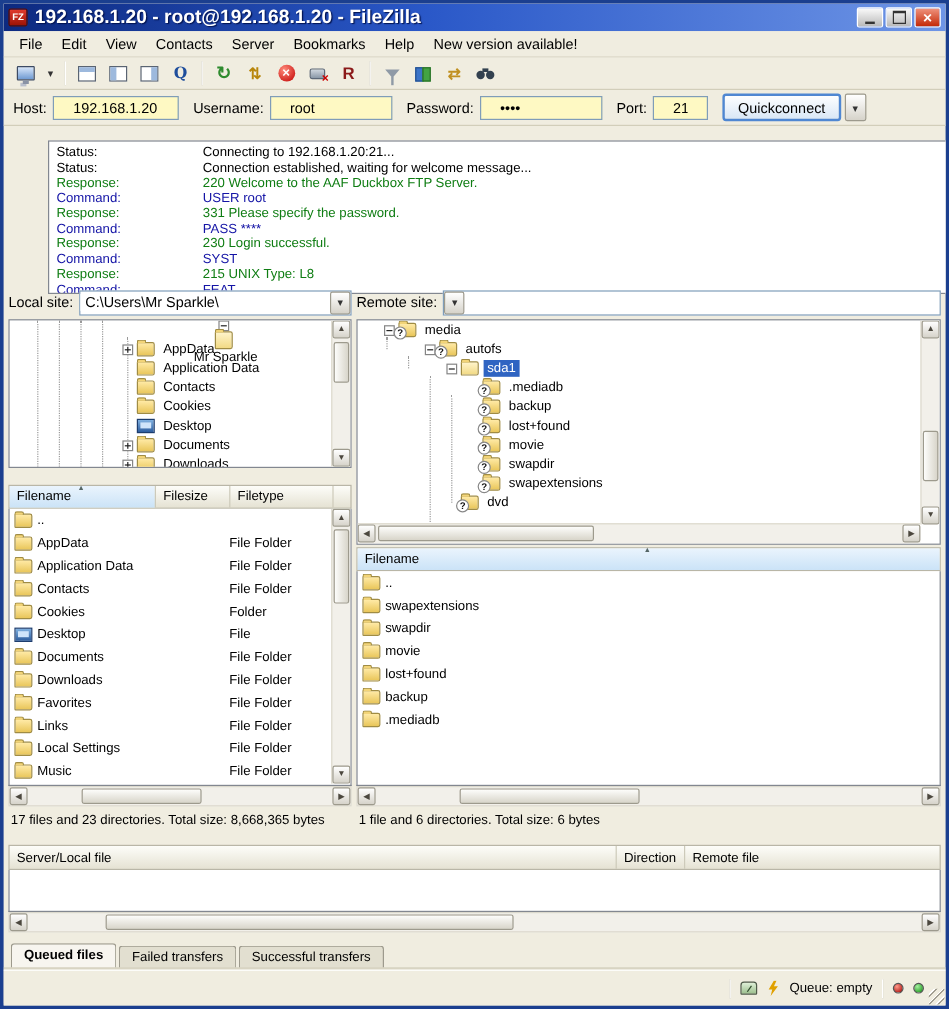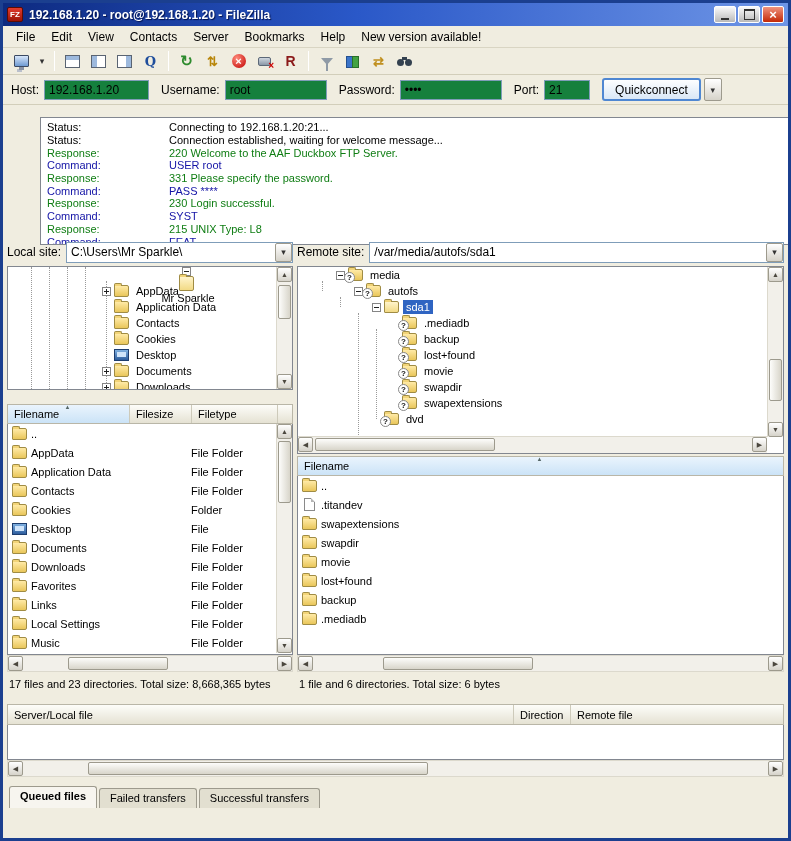--- a/index.html
+++ b/index.html
@@ -6,21 +6,21 @@
   body{background:#8d97a5;font-family:"Liberation Sans",sans-serif;}
   .win{position:relative;width:791px;height:841px;background:#f0ede0;border:3px solid #1b3f8f;
        font-family:"Liberation Sans",sans-serif;font-size:11px;color:#000;overflow:hidden;}
 
   
   .titlebar{position:absolute;left:0;top:0;right:0;height:23px;
     background:linear-gradient(90deg,#0d2a80,#2a58c8 45%,#6e95e6);display:flex;align-items:center;padding:0 4px;}
   .app-icon{width:16px;height:15px;background:linear-gradient(#e23b2e,#9c1406);border:1px solid #5e0c02;border-radius:2px;
     color:#fff;font-weight:bold;font-size:8px;display:flex;align-items:center;justify-content:center;}
   .app-icon::before{content:"FZ";}
-  .title-text{flex:1;color:#fff;font-size:12px;font-weight:bold;margin-left:6px;white-space:nowrap;
+  .title-text{flex:1;color:#fff;font-size:16px;font-weight:bold;margin-left:6px;white-space:nowrap;
     text-shadow:1px 1px 1px #00114d;}
   .winbtns{display:flex;gap:2px;}
   .wbtn{width:22px;height:17px;border:1px solid #fff;border-radius:2px;background:linear-gradient(#fafafa,#b9b9b9);
     display:flex;align-items:center;justify-content:center;color:#222;position:relative;}
   .wbtn.min::before{content:"";width:8px;height:2px;background:#333;margin-top:8px;}
   .wbtn.max::before{content:"";width:9px;height:8px;border:1px solid #333;border-top-width:2px;}
   .wbtn.close{background:linear-gradient(#f0937e,#c32806);border-color:#fff;}
   .wbtn.close::before{content:"\00d7";color:#fff;font-weight:bold;font-size:13px;line-height:1;}
 
   
@@ -56,21 +56,21 @@
   .i-sync::before{content:"\21c4";color:#c09020;font-size:13px;font-weight:bold;}
   .i-find{width:16px;height:9px;position:relative;}
   .i-find::before{content:"";position:absolute;left:0;bottom:0;width:7px;height:7px;border-radius:50%;background:#33414f;box-shadow:8px 0 0 0 #33414f;}
   .i-find::after{content:"";position:absolute;left:5px;top:0;width:5px;height:3px;background:#33414f;}
 
   
   .quickbar{position:absolute;left:0;top:72px;right:0;height:30px;background:#f0ede0;border-bottom:1px solid #d2ceba;
     display:flex;align-items:center;padding-left:8px;}
   .qlabel{font-size:12px;margin:0 5px 0 12px;}
   .qlabel:first-child{margin-left:0;}
-  .qinput{height:20px;border:1px solid #7f9db9;background:#15803d;padding:0 4px;font-size:12px;font-family:"Liberation Sans",sans-serif;}
+  .qinput{height:20px;border:1px solid #7f9db9;background:#fef9c3;padding:0 16px;font-size:12px;font-family:"Liberation Sans",sans-serif;}
   .w-host{width:105px}.w-user{width:102px}.w-pass{width:102px}.w-port{width:46px}
   .qc-btn{height:23px;margin-left:12px;padding:0 11px;border:2px solid #4f87d2;border-radius:3px;
     background:linear-gradient(#fdfeff,#d9e7f6);font-size:12px;font-family:"Liberation Sans",sans-serif;}
   .qc-drop{width:18px;height:23px;margin-left:3px;border:1px solid #9d9a8d;border-radius:2px;
     background:linear-gradient(#fff,#d6d3ca);display:flex;align-items:center;justify-content:center;}
   .qc-drop::before{content:"\25be";font-size:9px;color:#333;}
 
   
   .log{position:absolute;left:4px;top:114px;width:777px;height:128px;background:#fff;border:1px solid #828790;
     overflow:hidden;padding:3px 0 0 6px;margin-left:33px;}
@@ -298,21 +298,20 @@
     <span class="sitelabel">Local site:</span>
     <div class="combo">
       <input value="C:\Users\Mr Sparkle\" style="">
       <div class="drop"></div>
     </div>
   </div>
 
   <div class="siterow" style="left:294px;width:487px;">
     <span class="sitelabel">Remote site:</span>
     <div class="combo">
-      <input value="/var/media/autofs/sda1" style="">
       <div class="drop"></div>
     </div>
   </div>
 
   <div class="tree" style="left:4px;top:263px;width:286px;height:124px;">
     <div class="vline" style="left:23px;top:0;bottom:0;"></div>
     <div class="vline" style="left:41px;top:0;bottom:0;"></div>
     <div class="vline" style="left:59px;top:0;bottom:0;"></div>
     <div class="vline" style="left:77px;top:0;bottom:0;"></div>
     <div class="vline" style="left:98px;top:14px;height:106px;"></div>
@@ -357,21 +356,21 @@
       <div class="sbtn down"></div>
       <div class="vthumb" style="top:18px;height:34px;"></div>
     </div>
   </div>
 
   <div class="tree" style="left:294px;top:263px;width:487px;height:188px;">
     <div class="vline" style="left:24px;top:14px;height:10px;"></div>
     <div class="vline" style="left:42px;top:30px;height:10px;"></div>
     <div class="vline" style="left:60px;top:46px;height:122px;"></div>
     <div class="vline" style="left:78px;top:62px;height:90px;"></div>
-    <div class="trow" style="padding-left:38px;align-items:center;">
+    <div class="trow" style="padding-left:22px;align-items:center;">
       <span class="expander minus"></span>
       <span class="ic folder q"></span>
       <span class="tlabel">media</span>
     </div>
     <div class="trow" style="padding-left:56px;">
       <span class="expander minus"></span>
       <span class="ic folder q"></span>
       <span class="tlabel">autofs</span>
     </div>
     <div class="trow" style="padding-left:74px;">
@@ -517,24 +516,20 @@
     <div class="hcol sorted" style="flex:1;border-right:none;">
       <span class="sortarrow">▲</span>
       <span>Filename</span>
     </div>
   </div>
 
   <div class="flist" style="left:294px;top:473px;width:487px;height:179px;">
     <div class="lrow">
         <span class="ic folder"></span>
         <span>..</span>
-      </div>
-    <div class="lrow">
-        <span class="ic file"></span>
-        <span>.titandev</span>
       </div>
     <div class="lrow">
         <span class="ic folder"></span>
         <span>swapextensions</span>
       </div>
     <div class="lrow">
         <span class="ic folder"></span>
         <span>swapdir</span>
       </div>
     <div class="lrow">
@@ -586,14 +581,24 @@
     <div class="sbtn right"></div>
     <div class="hthumb" style="left:80px;width:340px;"></div>
   </div>
 
   <div class="tabs">
     <div class="tab active">Queued files</div>
     <div class="tab">Failed transfers</div>
     <div class="tab">Successful transfers</div>
   </div>
 
+  <div class="statusbar">
+    <div class="sb-sep"></div>
+    <div class="sb-gauge"></div>
+    <div class="sb-bolt"></div>
+    <span>Queue: empty</span>
+    <div class="sb-sep"></div>
+    <div class="led red"></div>
+    <div class="led green"></div>
+    <div class="grip"></div>
+  </div>
 
 </div>
 
 </body></html>

